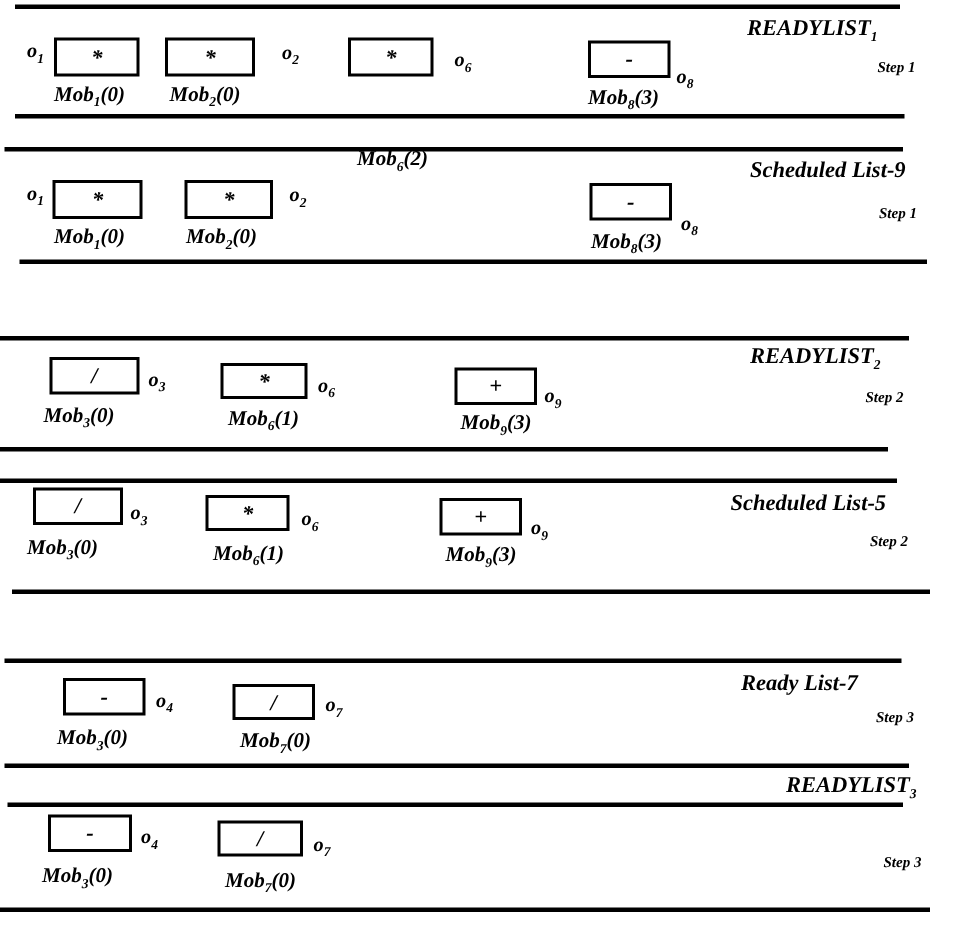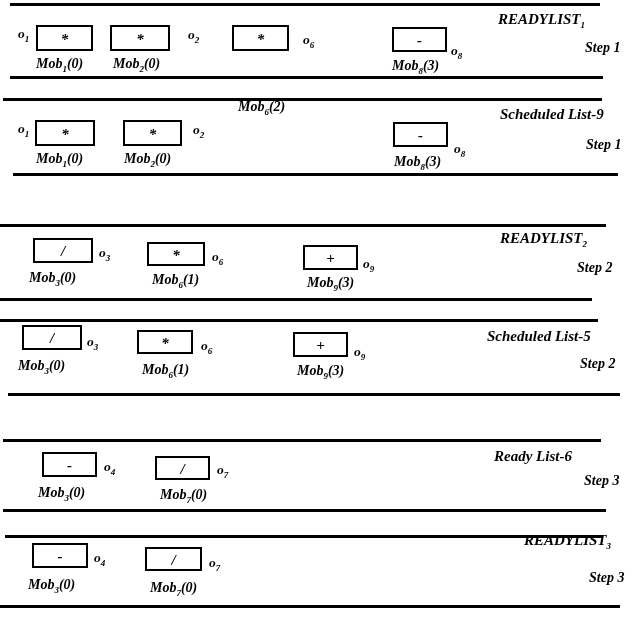--- a/index.html
+++ b/index.html
@@ -18,21 +18,21 @@
     font-weight:bold; font-style:italic; font-size:15px; line-height:1;
     transform:translateY(1px);
   }
   .olabel, .mob, .title, .step {
     position:absolute; font-weight:bold; font-style:italic; white-space:nowrap;
     line-height:1.1;
   }
   .olabel { font-size:13.5px;text-align:center; }
   .mob    { font-size:14px; }
   .title  { font-size:15px;text-align:right; }
-  .step   { font-size:14px; }
+  .step   { font-size:10px; }
   sub { font-size:9px; line-height:0; }
 </style>
 </head>
 <body>
 
 <div class="page">
 
   <div class="hline" style="top:3px;left:10px;width:590px;"></div>
   <div class="hline" style="top:76px;left:10px;width:593px;"></div>
   <div class="hline" style="top:98px;left:3px;width:599px;"></div>
@@ -155,40 +155,40 @@
   </div>
 
   <div class="item" style="left:293px;top:332px;">
     <div class="opbox" style="width:55px;height:25px;">
         <span class="sym">+</span>
       </div>
     <span class="olabel" style="left:61px;top:13px;"><span>o</span><sub>9</sub></span>
     <div class="mob" style="left:4px;top:31px;"><span>Mob</span><sub>9</sub><span>(3)</span></div>
   </div>
 
-  <div class="title" style="left:494px;top:448px;"><span>Ready List-6</span><sub></sub></div>
+  <div class="title" style="left:494px;top:448px;"><span>Ready List-7</span><sub></sub></div>
   <div class="step" style="left:584px;top:473px;">Step 3</div>
 
   <div class="item" style="left:42px;top:452px;">
     <div class="opbox" style="width:55px;height:25px;">
         <span class="sym">-</span>
       </div>
     <span class="olabel" style="left:62px;top:8px;"><span>o</span><sub>4</sub></span>
     <div class="mob" style="left:-4px;top:33px;"><span>Mob</span><sub>3</sub><span>(0)</span></div>
   </div>
 
   <div class="item" style="left:155px;top:456px;">
     <div class="opbox" style="width:55px;height:24px;">
         <span class="sym">/</span>
       </div>
     <span class="olabel" style="left:62px;top:7px;"><span>o</span><sub>7</sub></span>
     <div class="mob" style="left:5px;top:31px;"><span>Mob</span><sub>7</sub><span>(0)</span></div>
   </div>
 
-  <div class="title" style="left:524px;top:532px;"><span>READYLIST</span><sub>3</sub></div>
+  <div class="title" style="left:524px;top:516px;"><span>READYLIST</span><sub>3</sub></div>
   <div class="step" style="left:589px;top:570px;">Step 3</div>
 
   <div class="item" style="left:32px;top:543px;">
     <div class="opbox" style="width:56px;height:25px;">
         <span class="sym">-</span>
       </div>
     <span class="olabel" style="left:62px;top:8px;"><span>o</span><sub>4</sub></span>
     <div class="mob" style="left:-4px;top:34px;"><span>Mob</span><sub>3</sub><span>(0)</span></div>
   </div>
 

